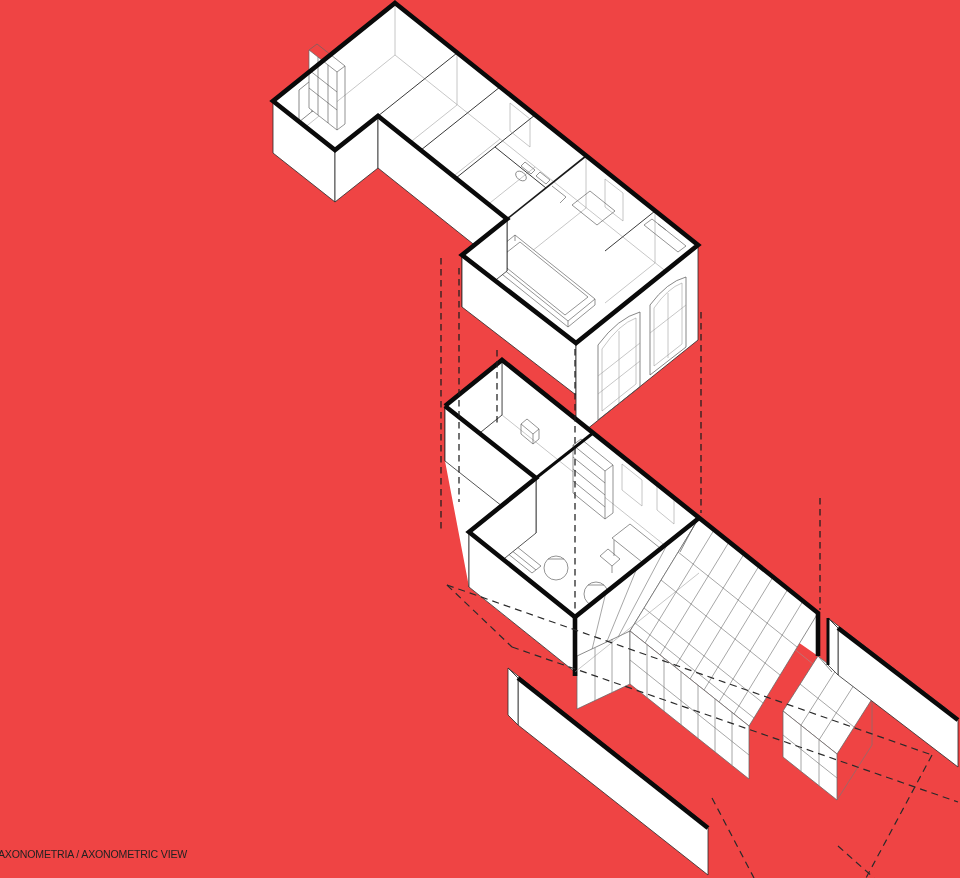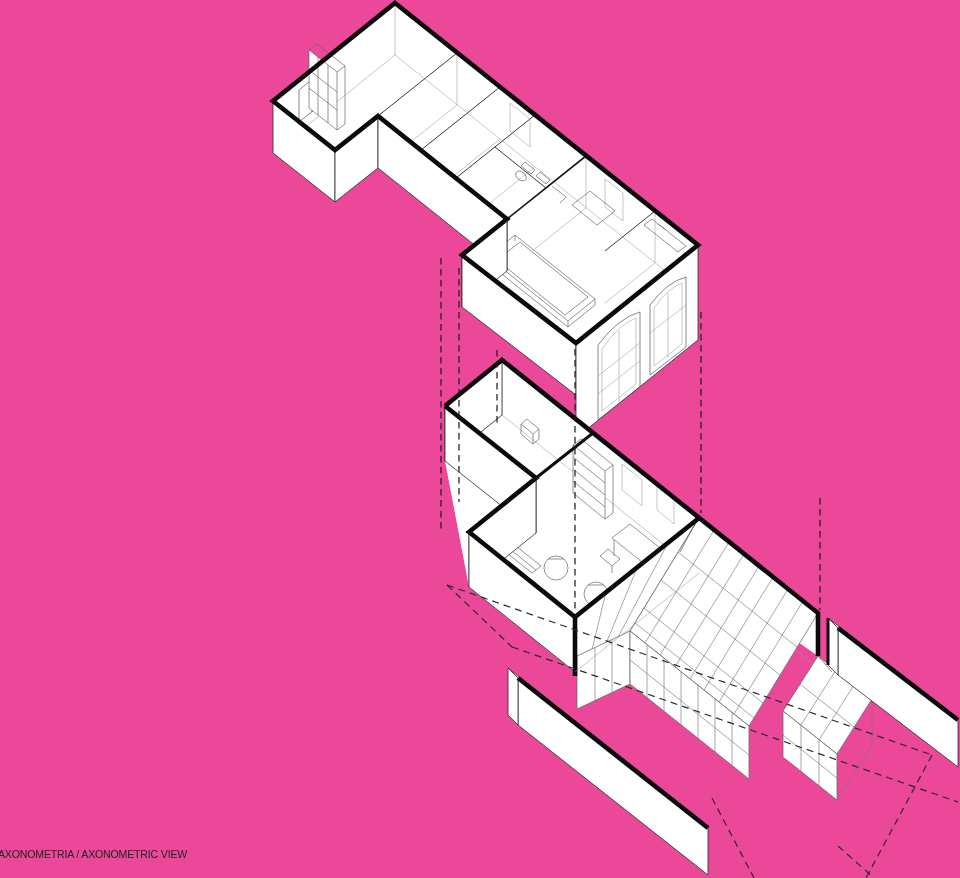--- a/index.html
+++ b/index.html
@@ -1,16 +1,16 @@
 <!DOCTYPE html>
 <html><head>
 <meta charset="utf-8">
 <style>
   html,body{margin:0;padding:0;background:#fff;}
-  #stage{position:relative;width:960px;height:878px;background:#ec4899;overflow:hidden;
+  #stage{position:relative;width:960px;height:878px;background:#ef4444;overflow:hidden;
          font-family:"Liberation Sans",sans-serif;}
   #drawing{position:absolute;left:0;top:0;}
   .caption{position:absolute;left:-2px;top:848px;font-size:11.5px;color:#222;
            letter-spacing:-0.2px;transform:scaleX(0.92);transform-origin:left center;
            white-space:nowrap;}
   svg *{vector-effect:none;}
   .thick{stroke:#0a0a0a;stroke-width:4.6;fill:none;stroke-linejoin:miter;}
   .thick3{stroke:#0a0a0a;stroke-width:3;fill:none;}
   .med{stroke:#1a1a1a;stroke-width:1.6;fill:none;}
   .part{stroke:#3a3a3a;stroke-width:1.0;fill:none;}

